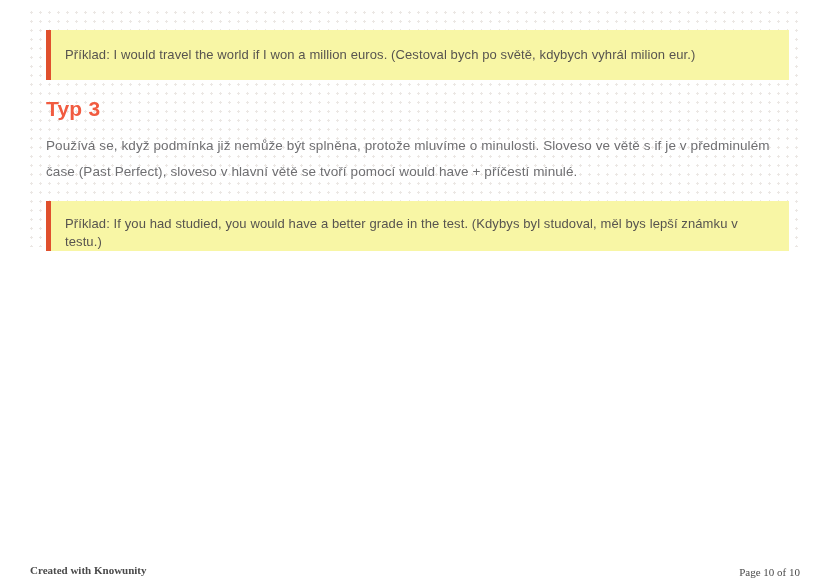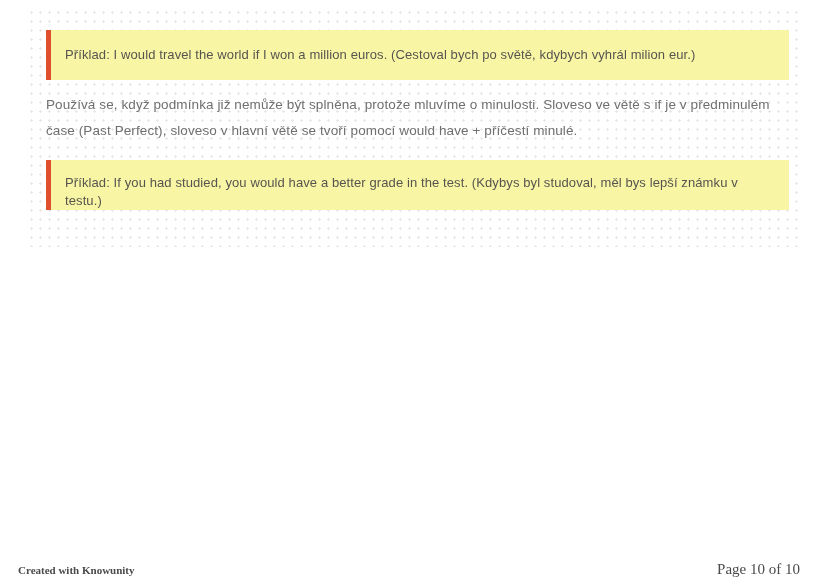--- a/index.html
+++ b/index.html
@@ -61,49 +61,50 @@
     font-size: 13.5px;
     line-height: 26px;
     letter-spacing: 0.1px;
   }
   .example-box.second {
     margin-top: 16px;
     align-items: flex-end;
   }
   .footer-left {
     position: absolute;
-    left: 18px;
+    left: 30px;
     bottom: 10px;
     font-family: "Liberation Serif", serif;
     font-weight: bold;
     font-size: 11px;
     color: #4a4a4a;
   }
   .footer-right {
     position: absolute;
     right: 28px;
     bottom: 8px;
     font-family: "Liberation Serif", serif;
-    font-size: 15px;
+    font-size: 11px;
     color: #4a4a4a;
   }
 </style>
 </head>
 <body>
 
 <div class="page">
 
   <div class="dotted-bg"></div>
 
   <div class="content">
 
     <div class="example-box">
       <span class="example-text">Příklad: I would travel the world if I won a million euros. (Cestoval bych po světě, kdybych vyhrál milion eur.)</span>
     </div>
 
+    <h2 class="heading">Typ 3</h2>
 
     <p class="body-paragraph">Používá se, když podmínka již nemůže být splněna, protože mluvíme o minulosti. Sloveso ve větě s if je v předminulém čase (Past Perfect), sloveso v hlavní větě se tvoří pomocí would have + příčestí minulé.</p>
 
     <div class="example-box second">
       <span class="example-text">Příklad: If you had studied, you would have a better grade in the test. (Kdybys byl studoval, měl bys lepší známku v testu.)</span>
     </div>
 
   </div>
 
   <div class="footer-left">Created with Knowunity</div>

